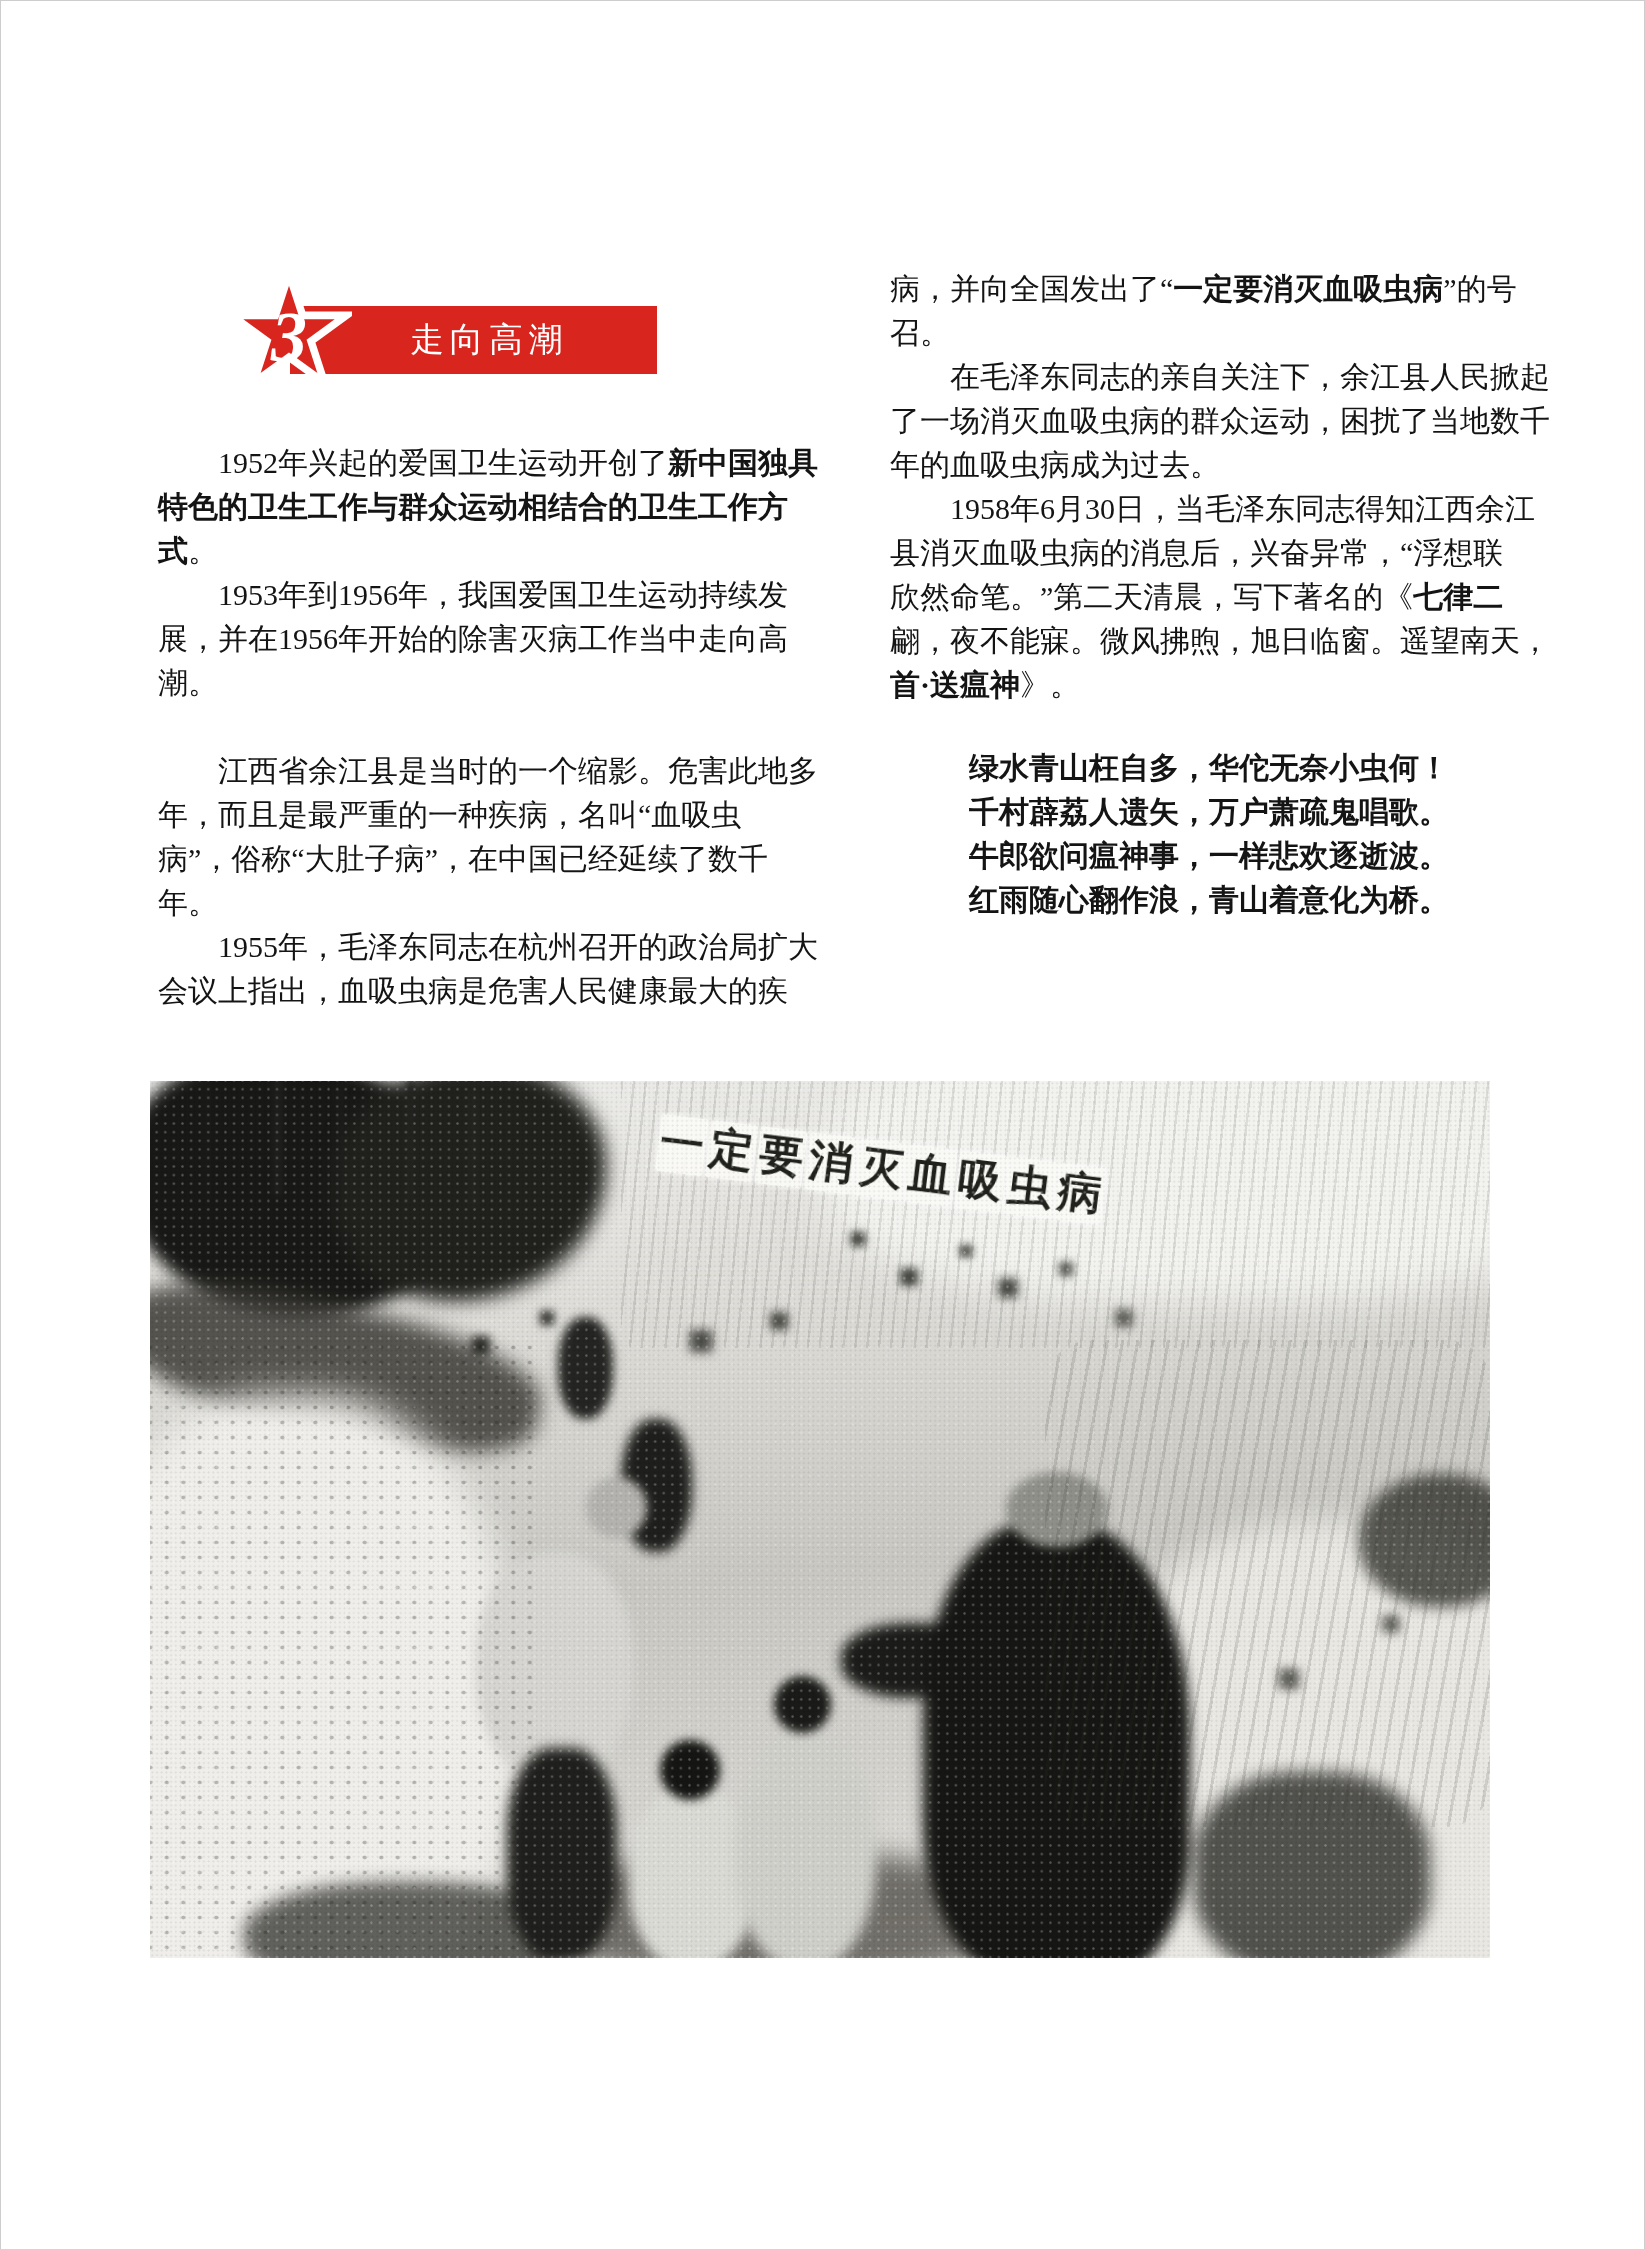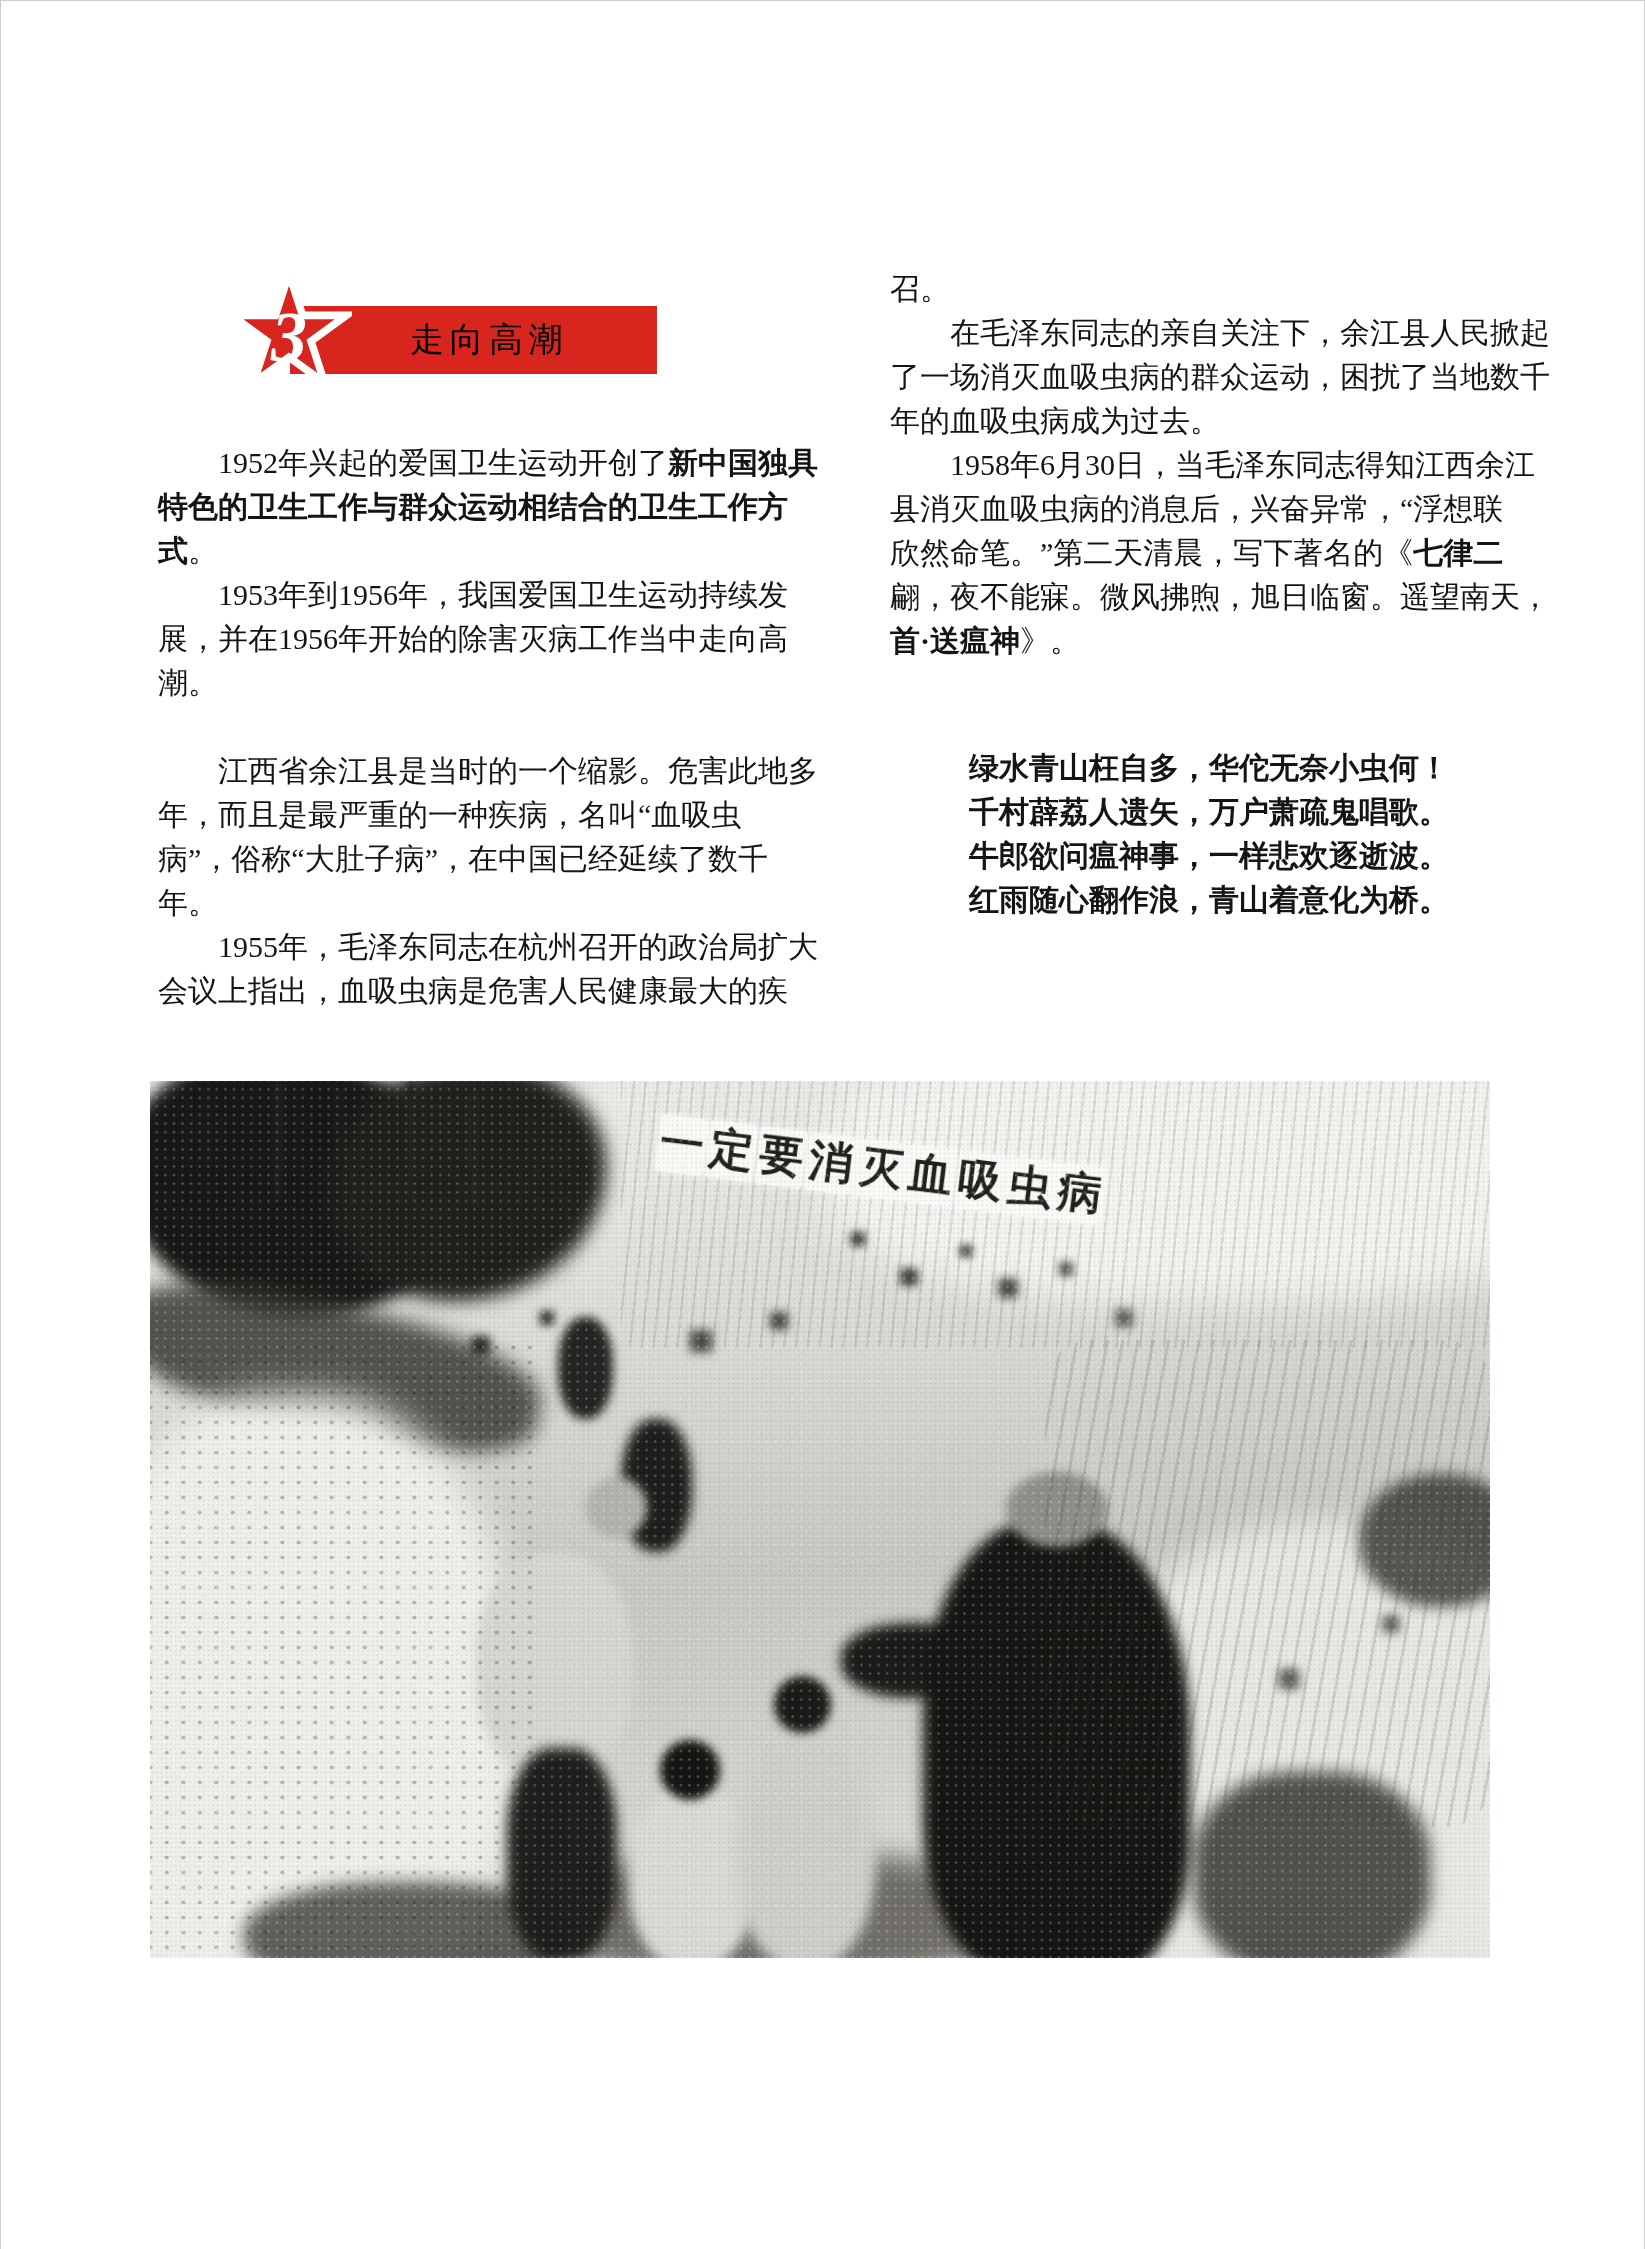--- a/index.html
+++ b/index.html
@@ -9,21 +9,21 @@
     font-family:"Liberation Serif","DejaVu Serif",serif;color:#141414;
   }
 
   
   .badge-bar{
     position:absolute;left:289px;top:305px;width:367px;height:68px;
     background:#d8261f;display:flex;align-items:center;justify-content:center;
   }
   .badge-bar .t{
     font-family:"Liberation Sans","DejaVu Sans",sans-serif;
-    color:#000000;font-size:34px;letter-spacing:5.5px;font-weight:500;
+    color:#ffffff;font-size:34px;letter-spacing:5.5px;font-weight:500;
     padding-left:31px;
   }
   .badge-star{position:absolute;left:225px;top:270px;width:126px;height:126px;}
   .badge-star svg{position:absolute;left:0;top:0;}
   .badge-star .n{
     position:absolute;left:0;top:11px;width:100%;text-align:center;
     font-size:72px;line-height:110px;color:#ffffff;font-weight:700;font-style:italic;
     font-family:"Liberation Serif","DejaVu Serif",serif;
   }
 
@@ -123,20 +123,21 @@
       <div class="tline"><span>展，并在1956年开始的除害灭病工作当中走向高</span></div>
       <div class="tline"><span>潮。</span></div>
       <div class="tline indent gap"><span>江西省余江县是当时的一个缩影。危害此地多</span></div>
       <div class="tline"><span>年，而且是最严重的一种疾病，名叫“血吸虫</span></div>
       <div class="tline"><span>病”，俗称“大肚子病”，在中国已经延续了数千</span></div>
       <div class="tline"><span>年。</span></div>
       <div class="tline indent"><span>1955年，毛泽东同志在杭州召开的政治局扩大</span></div>
       <div class="tline"><span>会议上指出，血吸虫病是危害人民健康最大的疾</span></div>
     </div>
   <div class="col" id="col-right">
+      <div class="tline"><span>病，并向全国发出了“</span><span class="b">一定要消灭血吸虫病</span><span>”的号</span></div>
       <div class="tline"><span>召。</span></div>
       <div class="tline indent"><span>在毛泽东同志的亲自关注下，余江县人民掀起</span></div>
       <div class="tline"><span>了一场消灭血吸虫病的群众运动，困扰了当地数千</span></div>
       <div class="tline"><span>年的血吸虫病成为过去。</span></div>
       <div class="tline indent"><span>1958年6月30日，当毛泽东同志得知江西余江</span></div>
       <div class="tline"><span>县消灭血吸虫病的消息后，兴奋异常，“浮想联</span></div>
       <div class="tline"><span>欣然命笔。”第二天清晨，写下著名的《</span><span class="b">七律二</span></div>
       <div class="tline"><span>翩，夜不能寐。微风拂煦，旭日临窗。遥望南天，</span></div>
       <div class="tline"><span class="b">首·送瘟神</span><span>》。</span></div>
     </div>

